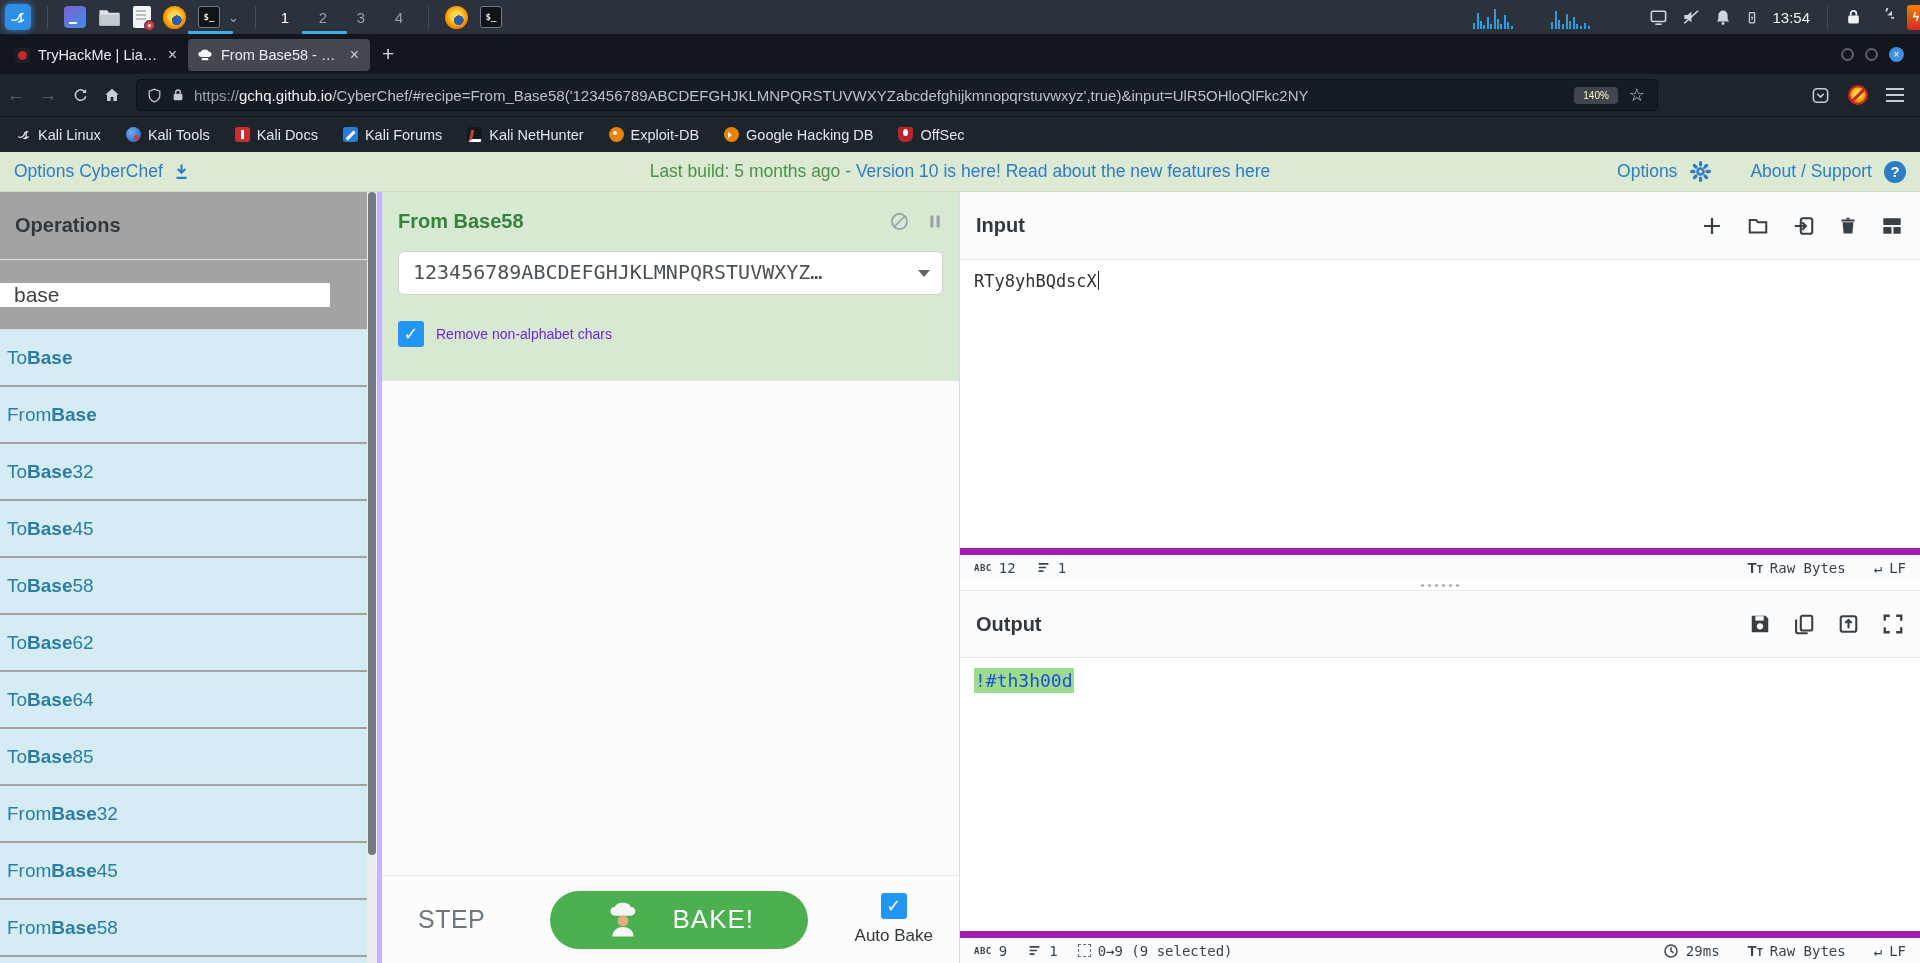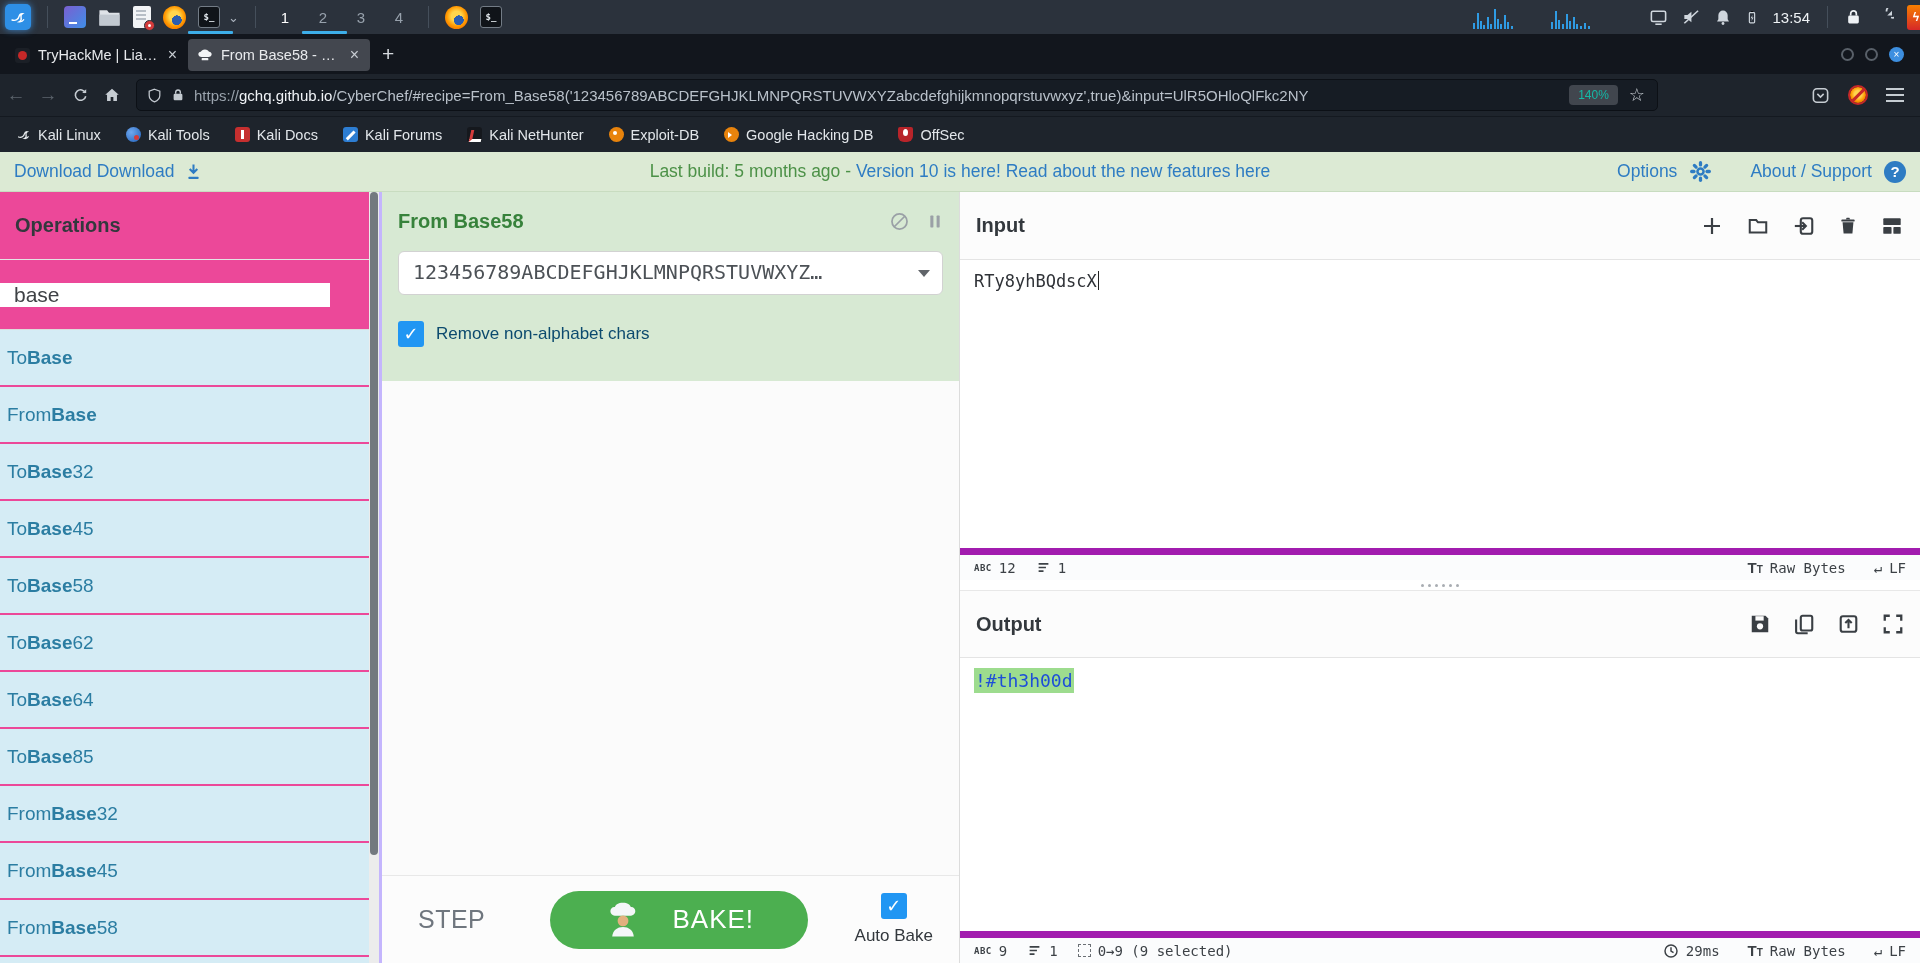--- a/index.html
+++ b/index.html
@@ -61,21 +61,21 @@
   .navbar { position:absolute; top:74px; left:0; right:0; height:42px; background:#1e242c;
             display:flex; align-items:center; }
   .nav-btn { width:32px; text-align:center; font-size:19px; color:#c6ccd2; }
   .nav-btn.dim { color:#5d656e; }
   .urlfield { height:32px; flex:none; width:1522px; margin-left:8px; background:#161c24; border:1px solid #0c1016;
               border-radius:5px; display:flex; align-items:center; gap:9px; padding:0 10px; }
   .url-text { font-size:15px; white-space:nowrap; overflow:hidden; }
   .url-scheme { color:#99a2ac; }
   .url-domain { color:#f0f3f7; }
   .url-path { color:#b9c1ca; }
-  .zoom-badge { margin-left:auto; background:#41464e; color:#14b8a6; font-size:12px; padding:3px 9px; border-radius:4px; }
+  .zoom-badge { margin-left:auto; background:#41464e; color:#fef9c3; font-size:10px; padding:3px 9px; border-radius:4px; }
   .star { font-size:18px; color:#c6ccd2; margin:0 2px; }
   .nav-right { display:flex; align-items:center; gap:18px; margin-left:auto; padding-right:16px; color:#c6ccd2; }
   .ext-ico { position:relative; width:20px; height:20px; }
   .ext-ico .ffmini { position:absolute; inset:2px; border-radius:50%;
             background: radial-gradient(circle at 50% 45%, #ffd54d 0 30%, #ff9800 58%, #b34700 100%); }
   .ext-ico::after { content:""; position:absolute; inset:0; border-radius:50%; border:2.5px solid #c62828; }
   .ext-ico::before { content:""; position:absolute; left:1px; top:8.5px; width:18px; height:3px; background:#c62828;
                      transform:rotate(-45deg); z-index:2; }
   .burger { width:18px; height:14px; border-top:2px solid #c6ccd2; border-bottom:2px solid #c6ccd2; position:relative; }
   .burger::after { content:""; position:absolute; left:0; top:4px; width:18px; height:2px; background:#c6ccd2; }
@@ -102,21 +102,21 @@
   .banner-center { position:absolute; left:0; right:0; text-align:center; font-size:17.5px; pointer-events:none; }
   .build-prefix { color:#4c9147; }
   .banner-right { margin-left:auto; display:flex; align-items:center; gap:12px; font-size:17.5px; }
   .help-circle { width:22px; height:22px; border-radius:50%; background:#2e7cc3; color:#fff; font-weight:bold;
                  font-size:15px; display:flex; align-items:center; justify-content:center; }
 
   
   .main { position:absolute; top:192px; left:0; right:0; bottom:0; display:flex; }
 
   
-  .ops { width:382px; border-right:3px solid #c4b5fd; position:relative; background:#ec4899; overflow:hidden; }
+  .ops { width:382px; border-right:5px solid #c4b5fd; position:relative; background:#a3a3a3; overflow:hidden; }
   .panel-title { font-size:20px; font-weight:bold; color:#33383d; }
   .ops-header { height:68px; display:flex; align-items:center; padding-left:15px; border-bottom:1px solid #e4e4e4; }
   .ops-search { height:70px; border-bottom:1px solid #dcdcdc; display:flex; align-items:center; }
   .ops-search input { border:none; outline:none; width:330px; padding:0 14px; font-size:21px; color:#3f4246;
                       font-family:"Liberation Sans",sans-serif; }
   .op-item { height:55px; margin-bottom:2px; background:#d5ecf5; display:flex; align-items:center;
              padding-left:7px; font-size:19px; color:#2b7da2; }
   .op-item b { font-weight:bold; }
   .ops-scrolltrack { position:absolute; top:0; right:0; width:10px; height:100%; background:#ececec; }
   .ops-scrollthumb { position:absolute; top:0; right:1px; width:8px; height:86%; background:#73797f; border-radius:4px; }
@@ -131,21 +131,21 @@
   .op-title-icons { margin-left:auto; display:flex; align-items:center; gap:17px; color:#9aa0a6; }
   .ingredient { position:relative; margin:6px 16px 0; background:#fff; border:1px solid #d2d2d2; border-radius:6px;
                 padding:8px 34px 10px 14px; }
   .ing-label { font-size:13.5px; color:#3e8e41; }
   .ing-value { font-family:"DejaVu Sans Mono",monospace; font-size:20px; color:#4c5156; white-space:nowrap; overflow:hidden; }
   .ing-caret { position:absolute; right:12px; top:50%; margin-top:-3px; width:0; height:0;
                border-left:6px solid rgba(0,0,0,0); border-right:6px solid rgba(0,0,0,0); border-top:7px solid #606469; }
   .cb-row { display:flex; align-items:center; margin:26px 16px 0; gap:12px; }
   .checkbox { width:26px; height:26px; background:#2196f3; border-radius:3px; color:#fff; font-size:18px;
               display:flex; align-items:center; justify-content:center; flex:none; }
-  .cb-label { font-size:17px; color:#0c4a6e;text-align:right; }
+  .cb-label { font-size:14px; color:#6d28d9;text-align:right; }
   .rec-filler { flex:1; background:#fbfbfb; }
   .rec-controls { height:88px; border-top:1px solid #e8e8e8; background:#fcfcfc; display:flex; align-items:center;
                   padding:0 26px 0 36px; }
   .step-btn { font-size:25px; color:#6f767e; letter-spacing:.5px; }
   .bake-btn { margin-left:65px; width:258px; height:58px; border-radius:29px; background:#4caf50; border:none;
               display:flex; align-items:center; justify-content:center; gap:32px; }
   .bake-label { color:#fff; font-size:26px; letter-spacing:1px; font-family:"Liberation Sans",sans-serif; }
   .autobake { margin-left:auto; display:flex; flex-direction:column; align-items:center; gap:7px; }
   .ab-label { font-size:17px; color:#33383d; }
 
@@ -372,21 +372,21 @@
       <span>Google Hacking DB</span>
     </span>
     <span class="bm">
       <span class="fav fav-offsec"></span>
       <span>OffSec</span>
     </span>
   </div>
 
   <div class="banner">
     <span class="dl-link link">
-      <span>Download Download</span>
+      <span>Options CyberChef</span>
       <svg width="19" height="19" viewBox="0 0 24 24">
           <path d="M12 3v10.5M7.2 8.8L12 13.6l4.8-4.8" fill="none" stroke="#2e7cc3" stroke-width="2.6"></path>
           <rect x="5.5" y="18.5" width="13" height="3" rx="1" fill="#2e7cc3"></rect>
         </svg>
     </span>
     <span class="banner-center"><span class="build-prefix">Last build: 5 months ago - </span><span class="link">Version 10 is here! Read about the new features here</span></span>
     <span class="banner-right">
       <span class="link">Options</span>
       <svg width="23" height="23" viewBox="0 0 24 24">
           <circle cx="12" cy="12" r="3.2" fill="none" stroke="#2e7cc3" stroke-width="2.6"></circle>

